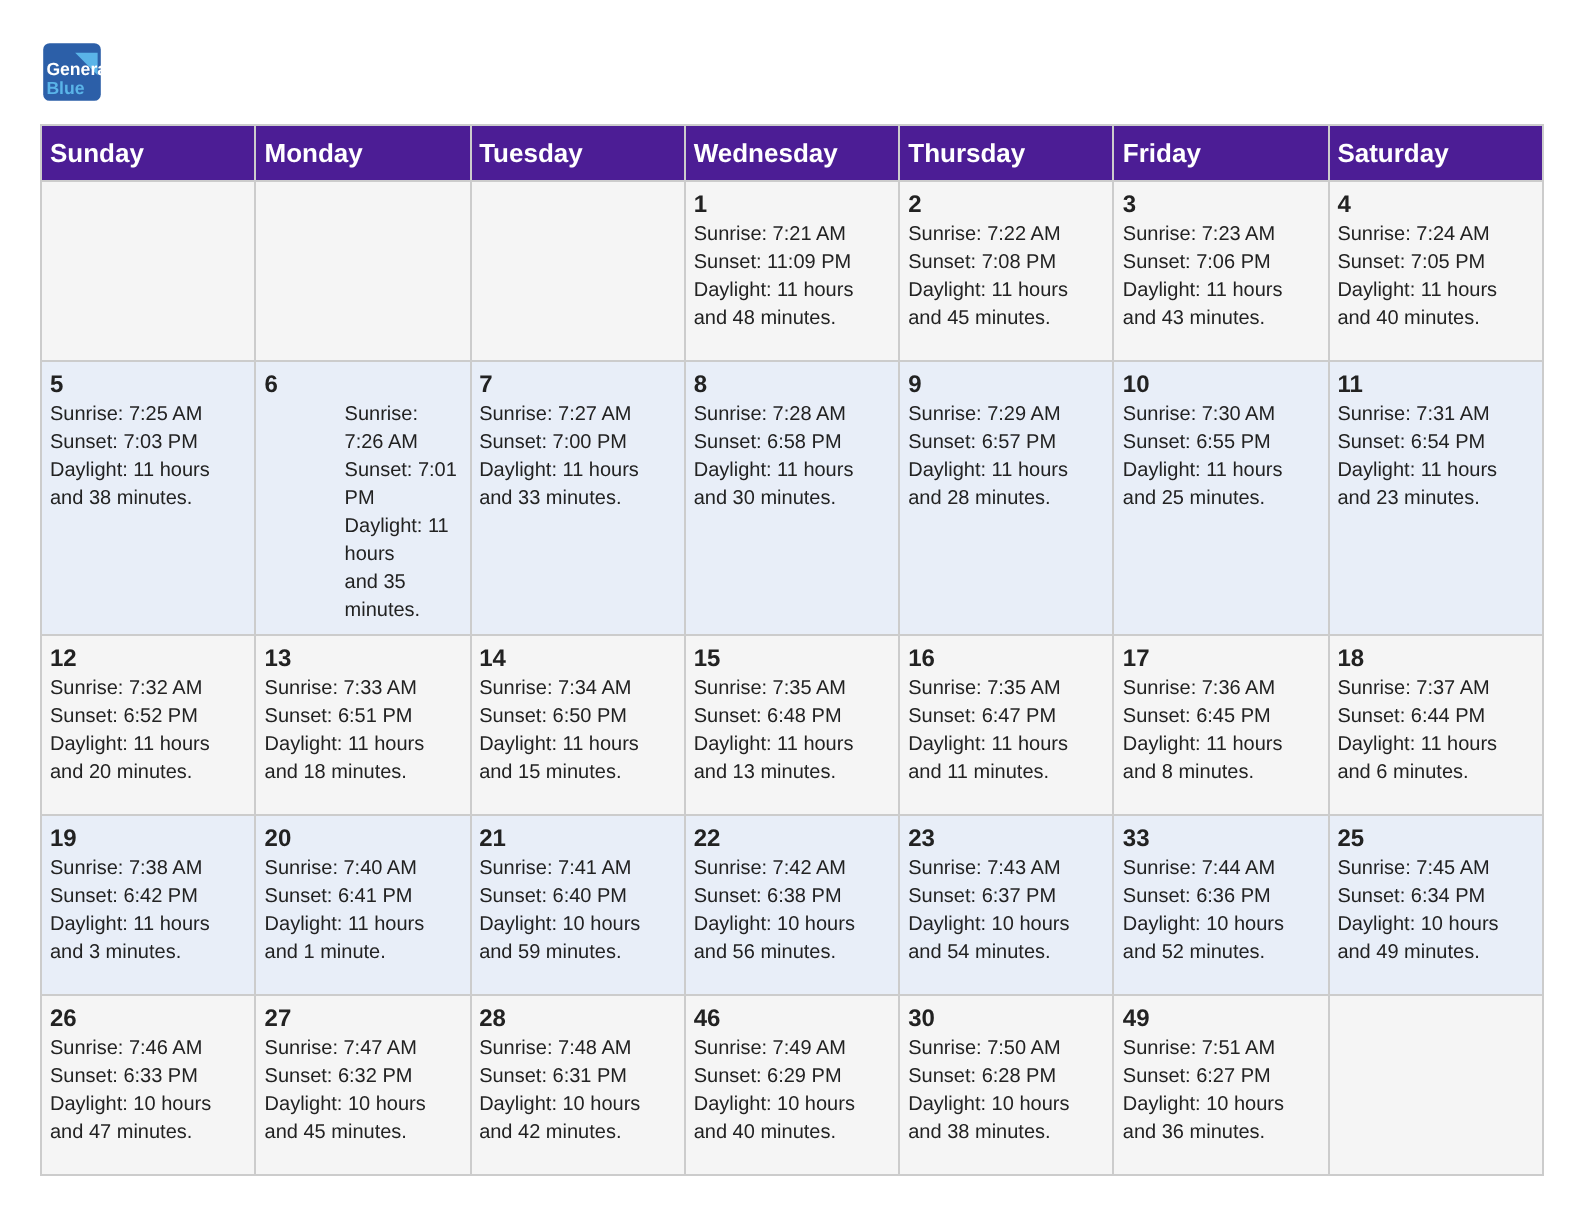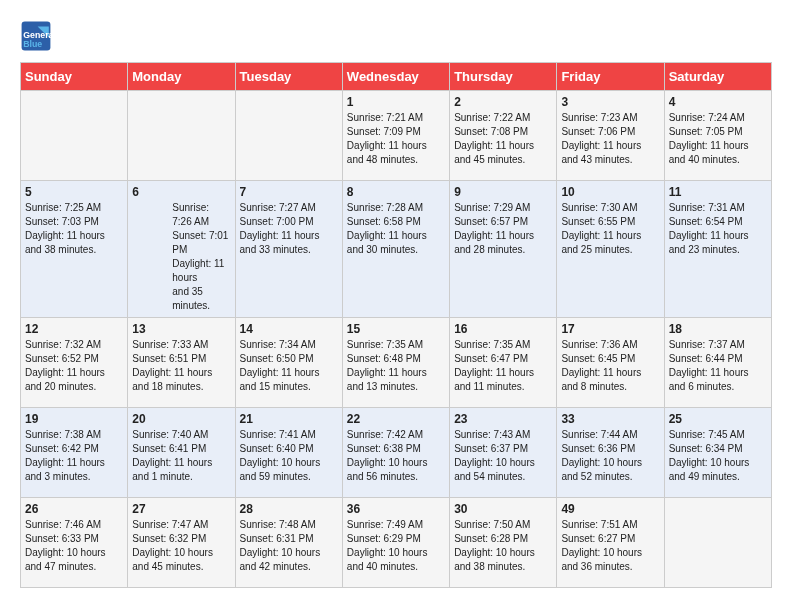--- a/index.html
+++ b/index.html
@@ -37,21 +37,21 @@
       font-size: 16px;
       font-weight: normal;
       color: #2c2c2c;
     }
     table {
       width: 100%;
       border-collapse: collapse;
       table-layout: fixed;
     }
     thead tr th {
-      background-color: #ef4444;
+      background-color: #4c1d95;
       color: #fff;
       font-size: 13px;
       padding: 6px 4px;
       text-align: left;
       border: 1px solid #ccc;
     }
     tbody tr td {
       border: 1px solid #ccc;
       vertical-align: top;
       padding: 4px;
@@ -106,21 +106,21 @@
       </tr>
   </thead>
   <tbody id="calendar-body">
   <tr>
         <td></td>
         <td></td>
         <td></td>
         <td>
           <div class="day-num">1</div>
           <div class="day-info" style="white-space: pre-line;">Sunrise: 7:21 AM
-Sunset: 7:09 PM
+Sunset: 11:09 PM
 Daylight: 11 hours
 and 48 minutes.</div>
         </td>
         <td>
           <div class="day-num">2</div>
           <div class="day-info" style="white-space: pre-line;">Sunrise: 7:22 AM
 Sunset: 7:08 PM
 Daylight: 11 hours
 and 45 minutes.</div>
         </td>
@@ -308,21 +308,21 @@
 and 45 minutes.</div>
         </td>
         <td>
           <div class="day-num">28</div>
           <div class="day-info" style="white-space: pre-line;">Sunrise: 7:48 AM
 Sunset: 6:31 PM
 Daylight: 10 hours
 and 42 minutes.</div>
         </td>
         <td>
-          <div class="day-num">36</div>
+          <div class="day-num">46</div>
           <div class="day-info" style="white-space: pre-line;">Sunrise: 7:49 AM
 Sunset: 6:29 PM
 Daylight: 10 hours
 and 40 minutes.</div>
         </td>
         <td>
           <div class="day-num">30</div>
           <div class="day-info" style="white-space: pre-line;">Sunrise: 7:50 AM
 Sunset: 6:28 PM
 Daylight: 10 hours

